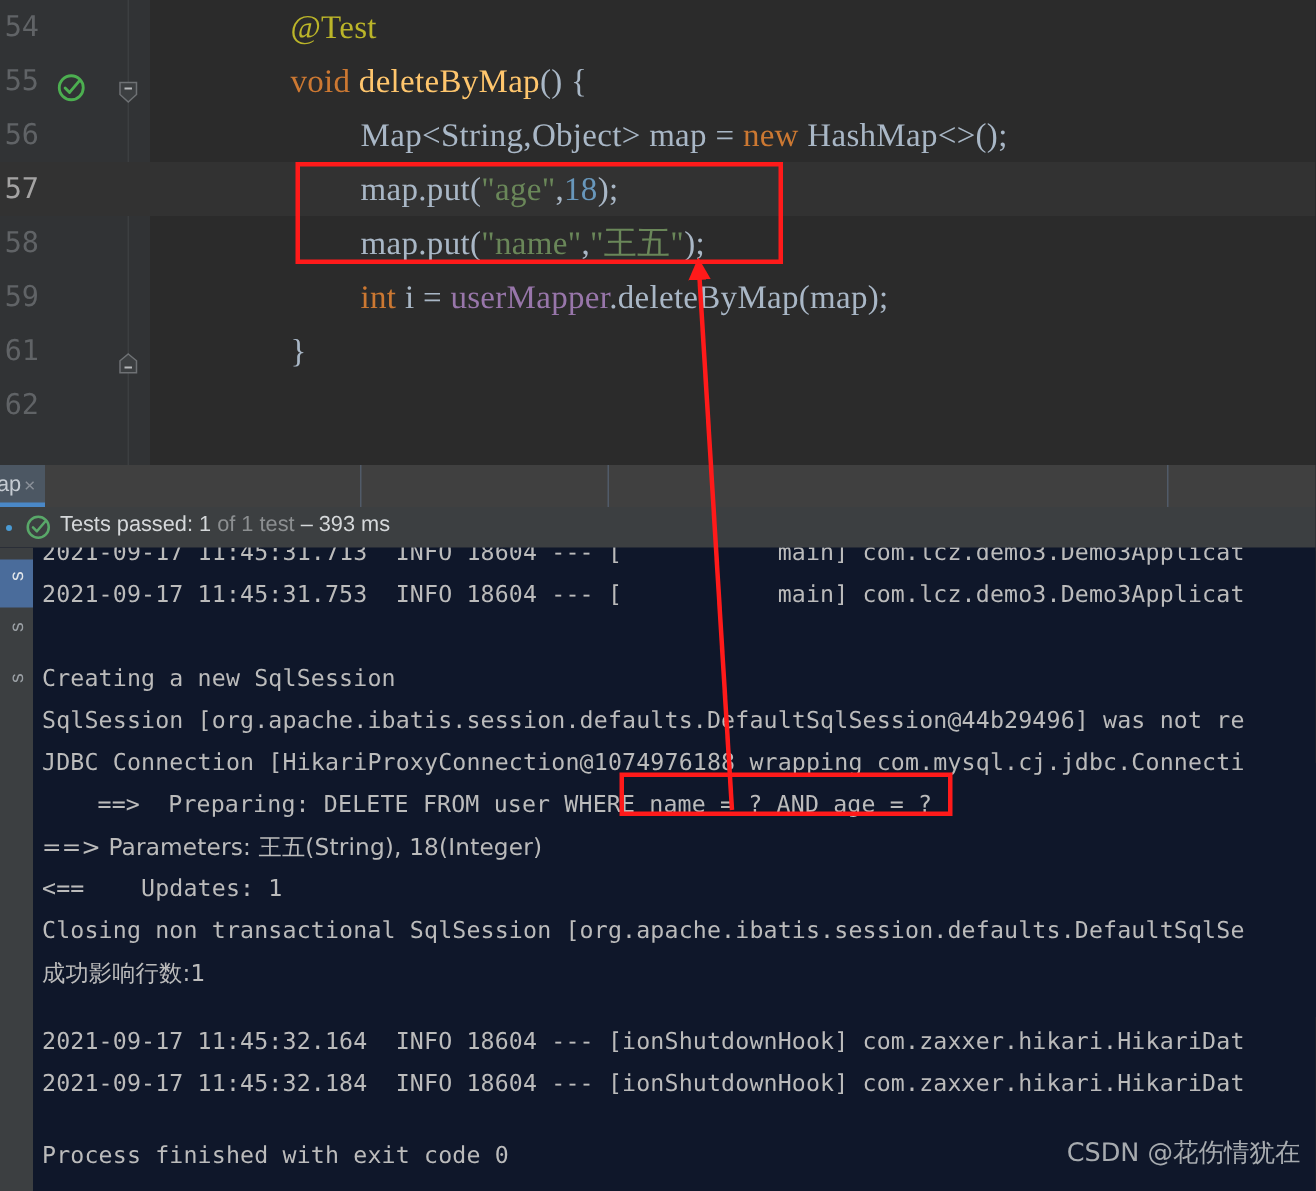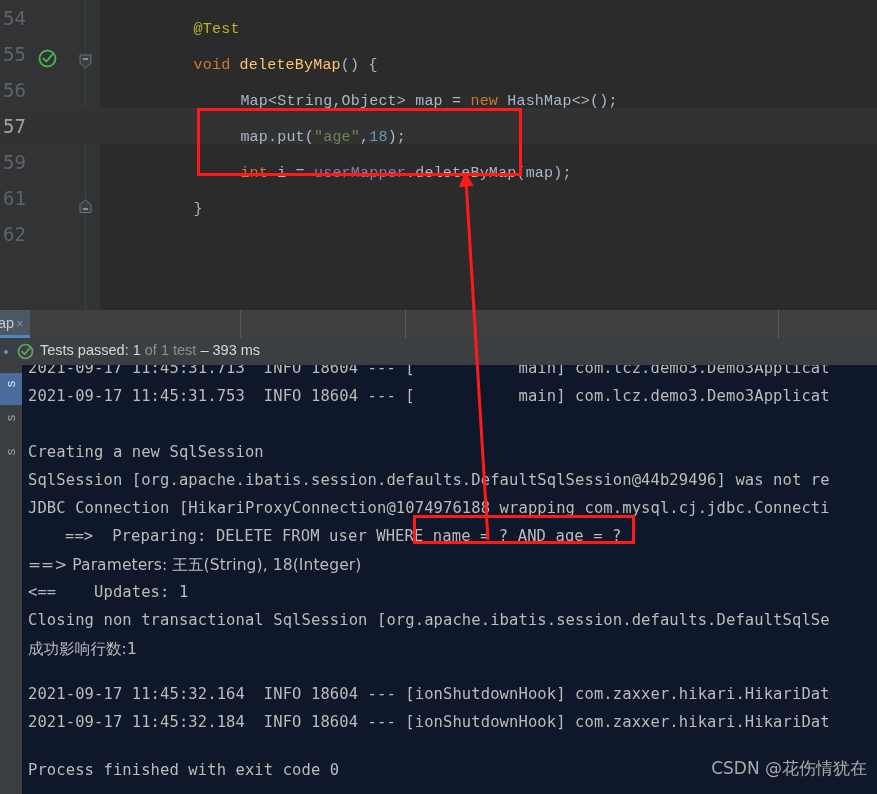--- a/index.html
+++ b/index.html
@@ -51,23 +51,23 @@
   }
   .gutter-band {
     position: absolute;
     left: 0; top: 0;
     width: 100px; height: 100%;
     background: #313335;
     z-index: 0;
   }
   .code-text {
     position: absolute;
-    left: 100px; top: 12px;
-    font-size: 15px;
-    font-family: Liberation Mono, monospace;
+    left: 100px; top: 0;
+    font-size: 22px;
+    font-family: Liberation Serif, serif;
     letter-spacing: 0.2px;
   }
 
   
   .t-ann   { color: #bbb529; }
   .t-kw    { color: #cc7832; }
   .t-meth  { color: #ffc66d; }
   .t-plain { color: #a9b7c6; }
   .t-punct { color: #a9b7c6; }
   .t-str   { color: #6a8759; }
@@ -240,20 +240,21 @@
       <div class="code-row"><div class="gutter">54</div><div class="code-text" style="left: 193.6px;"><span class="t-ann">@Test</span></div></div>
       <div class="code-row"><div class="gutter">55</div><div class="run-check"><svg width="19" height="19" viewBox="0 0 19 19">
             <circle cx="9.5" cy="9.5" r="8" fill="none" stroke="#4caf50" stroke-width="1.9"></circle>
             <path d="M5.4 9.6 L8.4 12.6 L14.6 5.2" fill="none" stroke="#4caf50" stroke-width="1.9" stroke-linecap="round" stroke-linejoin="round"></path>
           </svg></div><div class="fold-mark" style="top: 10px;"><svg width="15" height="15" viewBox="0 0 15 15">
             <path d="M2 1 h11 v8 l-5.5 5 L2 9 z" fill="#3c3f41" stroke="#6e7174" stroke-width="1"></path>
             <line x1="5" y1="5" x2="10" y2="5" stroke="#b5b8ba" stroke-width="1.3"></line>
           </svg></div><div class="code-text" style="left: 193.6px;"><span class="t-kw">void</span><span class="t-plain"> </span><span class="t-meth">deleteByMap</span><span class="t-brace">() {</span></div></div>
       <div class="code-row"><div class="gutter">56</div><div class="code-text" style="left: 240.4px;"><span class="t-plain">Map&lt;String,Object&gt; map = </span><span class="t-kw">new</span><span class="t-plain"> HashMap&lt;&gt;();</span></div></div>
       <div class="code-row current"><div class="gutter">57</div><div class="code-text" style="left: 240.4px;"><span class="t-plain">map.put(</span><span class="t-str">"age"</span><span class="t-punct">,</span><span class="t-num">18</span><span class="t-plain">);</span></div></div>
+      <div class="code-row"><div class="gutter">58</div><div class="code-text" style="left: 240.4px;"><span class="t-plain">map.put(</span><span class="t-str">"name"</span><span class="t-punct">,</span><span class="t-str">"王五"</span><span class="t-plain">);</span></div></div>
       <div class="code-row"><div class="gutter">59</div><div class="code-text" style="left: 240.4px;"><span class="t-kw">int</span><span class="t-plain"> i = </span><span class="t-param">userMapper</span><span class="t-plain">.deleteByMap(map);</span></div></div>
       <div class="code-row"><div class="gutter">61</div><div class="fold-mark" style="top: 11px;"><svg width="15" height="15" viewBox="0 0 15 15">
             <path d="M7.5 1 L13 5.5 v8 H2 v-8 z" fill="#3c3f41" stroke="#6e7174" stroke-width="1"></path>
             <line x1="5" y1="10" x2="10" y2="10" stroke="#b5b8ba" stroke-width="1.3"></line>
           </svg></div><div class="code-text" style="left: 193.6px;"><span class="t-brace">}</span></div></div>
       <div class="code-row"><div class="gutter">62</div><div class="code-text" style="left: 193.6px;"></div></div>
     </div>
 </div>
 
 <div class="redbox" id="code-box" style="left: 197px; top: 108px; width: 325px; height: 68px; border-color: rgb(255, 26, 26);"></div>

